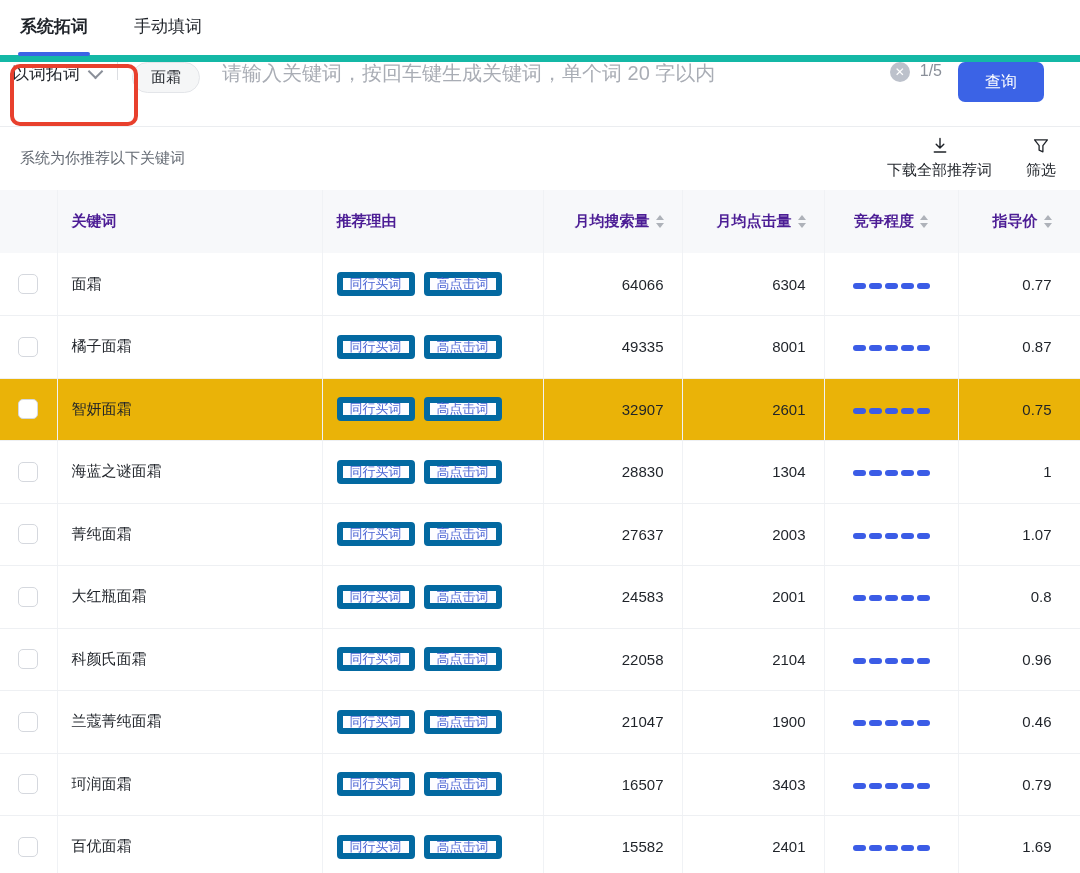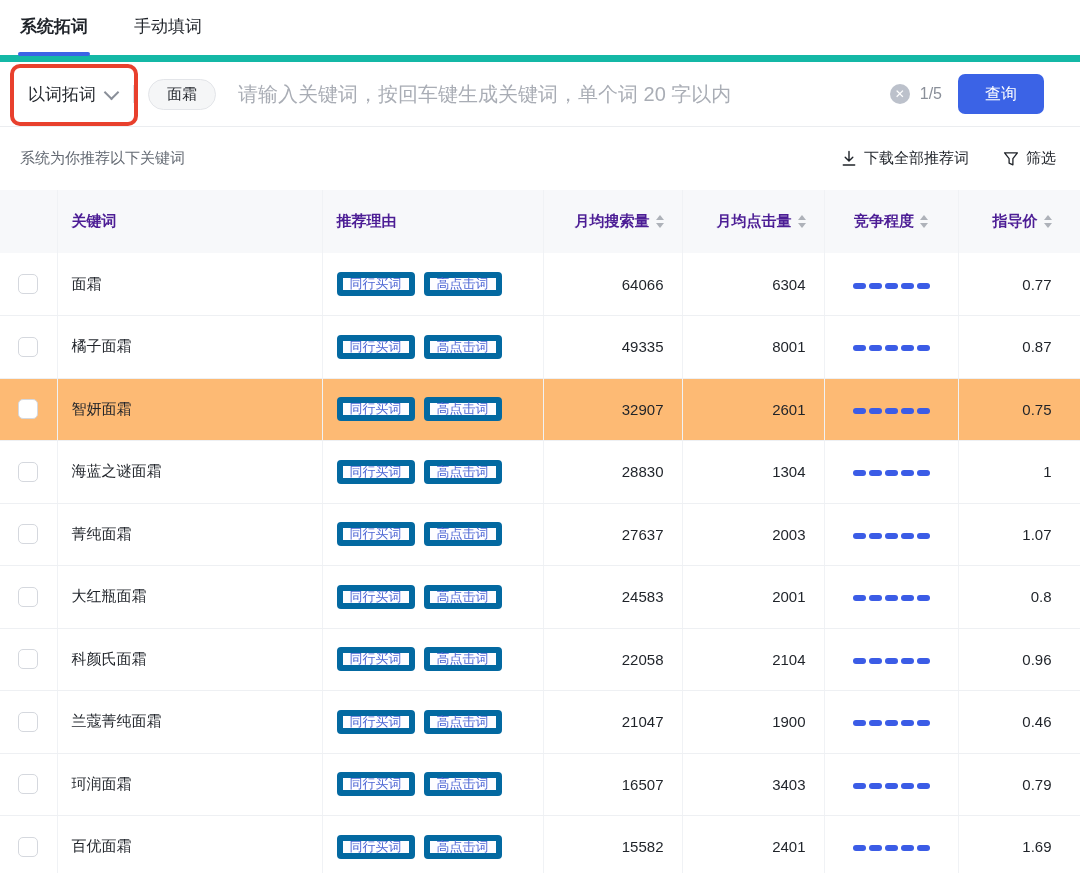--- a/index.html
+++ b/index.html
@@ -8,46 +8,46 @@
   .page { position:relative; width:1080px; height:873px; overflow:hidden; background:#fff; }
 
   
   .tabs { display:flex; align-items:center; height:62px; padding:0 20px; border-bottom:7px solid #14b8a6; }
   .tab { position:relative; font-size:17px; padding:20px 0 22px; cursor:pointer; }
   .tab + .tab { margin-left:46px; }
   .tab.active { font-weight:bold; }
   .tab.active::after { content:""; position:absolute; left:-2px; right:-2px; bottom:4px; height:4px; border-radius:2px; background:#3b63e6; }
 
   
-  .toolbar { position:relative; display:flex; align-items:center; height:65px; padding:0 36px 0 24px; border-bottom:1px solid #ebedf0; background:#fff; }
+  .toolbar { position:relative; display:flex; align-items:flex-start; height:65px; padding:0 36px 0 8px; border-bottom:1px solid #ebedf0; background:#fff; }
   .annotation-box { position:absolute; left:10px; top:2px; width:128px; height:62px; border:4px solid #e8402d; border-radius:10px; pointer-events:none; z-index:5; }
   .mode-select { display:flex; align-items:center; gap:10px; margin-left:4px; font-size:17px; cursor:pointer; }
   .chevron { display:inline-block; width:11px; height:11px; margin-top:-4px; border-right:2px solid #8a8f99; border-bottom:2px solid #8a8f99; transform:rotate(45deg); }
   .vdivider { width:1px; height:18px; background:#dcdee2; margin:0 14px 0 16px; }
   .kw-pill { display:inline-flex; align-items:center; height:31px; padding:0 18px; background:#f5f6f7; border:1px solid #e3e5e9; border-radius:16px; font-size:15px; cursor:default; }
   .kw-input { flex:1; border:none; outline:none; margin-left:22px; font-size:20px; color:#000000; font-family:inherit; background:transparent; }
   .kw-input::placeholder { color:#a9adb5; }
   .clear-btn { width:20px; height:20px; border-radius:50%; background:#bcc1cb; color:#fff; font-size:12px; line-height:20px; text-align:center; cursor:pointer; flex:none; }
   .counter { margin:0 16px 0 10px; font-size:16px; color:#8a8f99; }
   .search-btn { width:86px; height:40px; background:#3b63e6; color:#fff; border:none; border-radius:7px; font-size:16px; font-family:inherit; cursor:pointer; }
 
   
   .rec-bar { display:flex; align-items:center; justify-content:space-between; height:63px; padding:0 24px 0 20px; background:#fff; }
   .rec-hint { font-size:15px; color:#646a73; }
   .rec-actions { display:flex; align-items:center; }
-  .action { display:flex; align-items:center; gap:7px; font-size:15px; color:#1f2329; cursor:pointer; }
+  .action { display:flex; align-items:center; gap:7px; font-size:15px; color:#1f2329; cursor:pointer;flex-direction:column; }
   .action + .action { margin-left:34px; }
 
   
   table { width:1080px; border-collapse:collapse; table-layout:fixed; }
   thead th { height:63px; background:#f7f8fa; font-size:15px; font-weight:600; color:#4c1d95; }
   th,td { border-right:1px solid #f0f2f5; vertical-align:middle; }
   th:last-child,td:last-child { border-right:1px solid #f0f2f5; }
   tbody td { height:62.5px; border-bottom:1px solid #eef0f3; font-size:15px; background:#fff; }
-  tr.row-hl td { background:#fdba74; }
+  tr.row-hl td { background:#eab308; }
   .c-check { text-align:center; }
   .al { text-align:left; padding-left:14px; }
   .ar { text-align:right; padding-right:18px; }
   .ac { text-align:center; }
   .c-price-h, .c-price { text-align:right; padding-right:28px; }
   .checkbox { display:inline-block; width:20px; height:20px; background:#fff; border:1px solid #d5d8de; border-radius:5px; cursor:pointer; vertical-align:middle; }
   .th-inner { display:inline-flex; align-items:center; gap:6px; cursor:pointer; }
   .sort { display:inline-flex; flex-direction:column; gap:3px; }
   .sort i { display:block; width:0; height:0; border-left:4px solid transparent; border-right:4px solid transparent; }
   .sort .up { border-bottom:5px solid #aeb2b9; }

